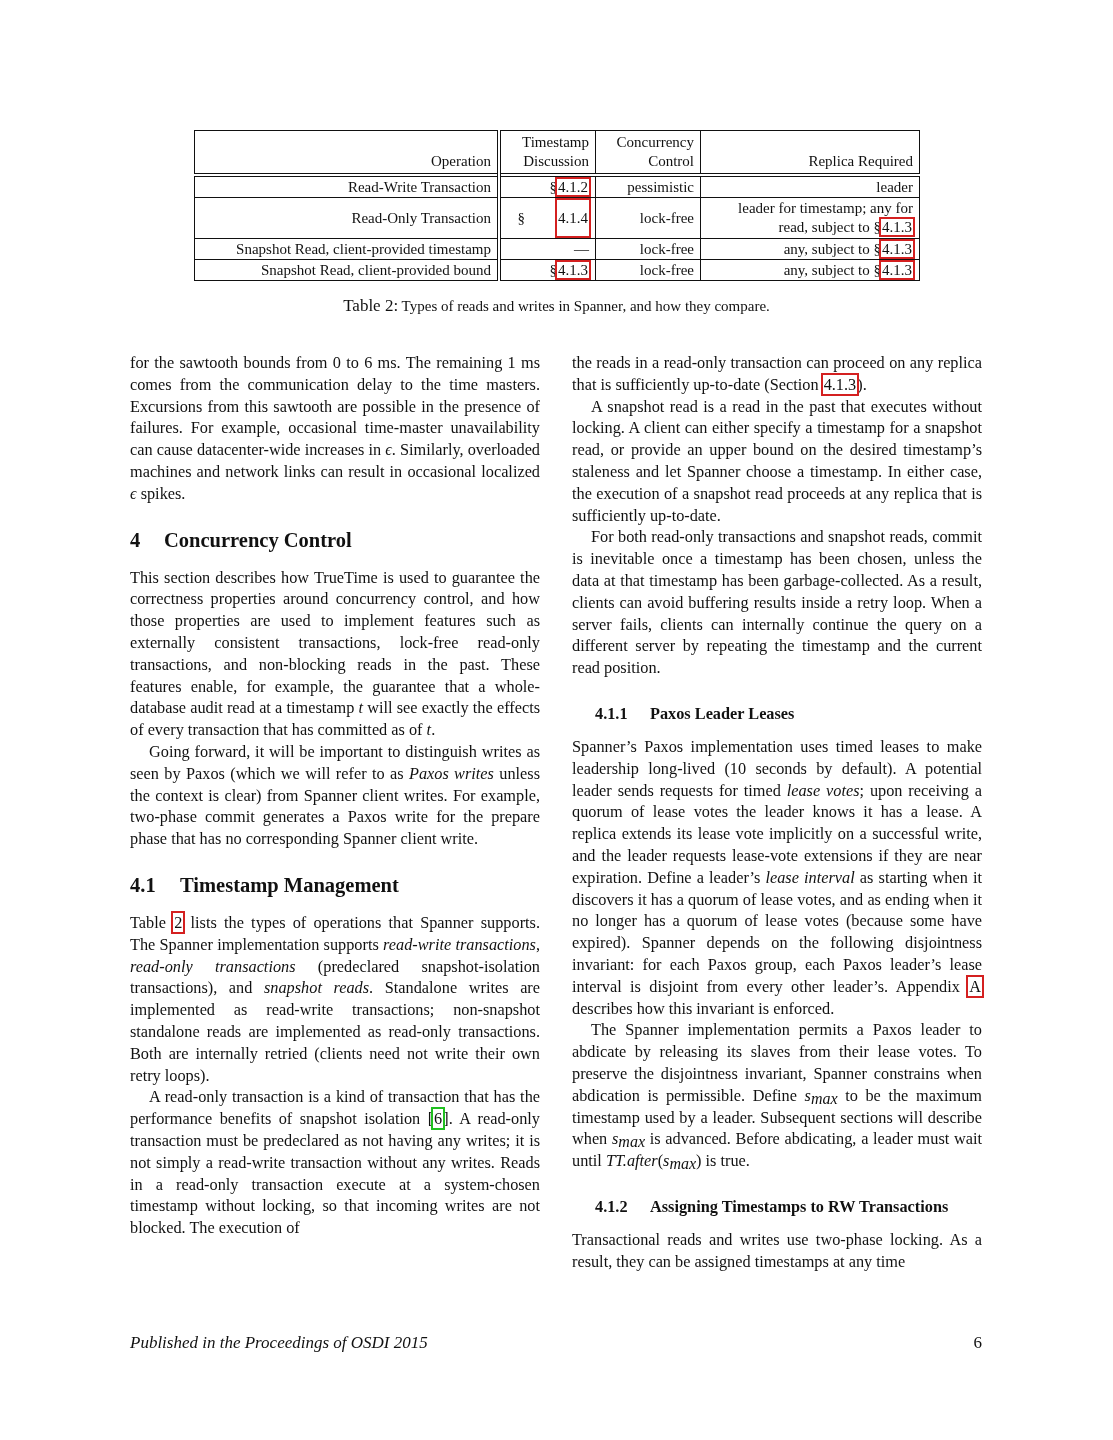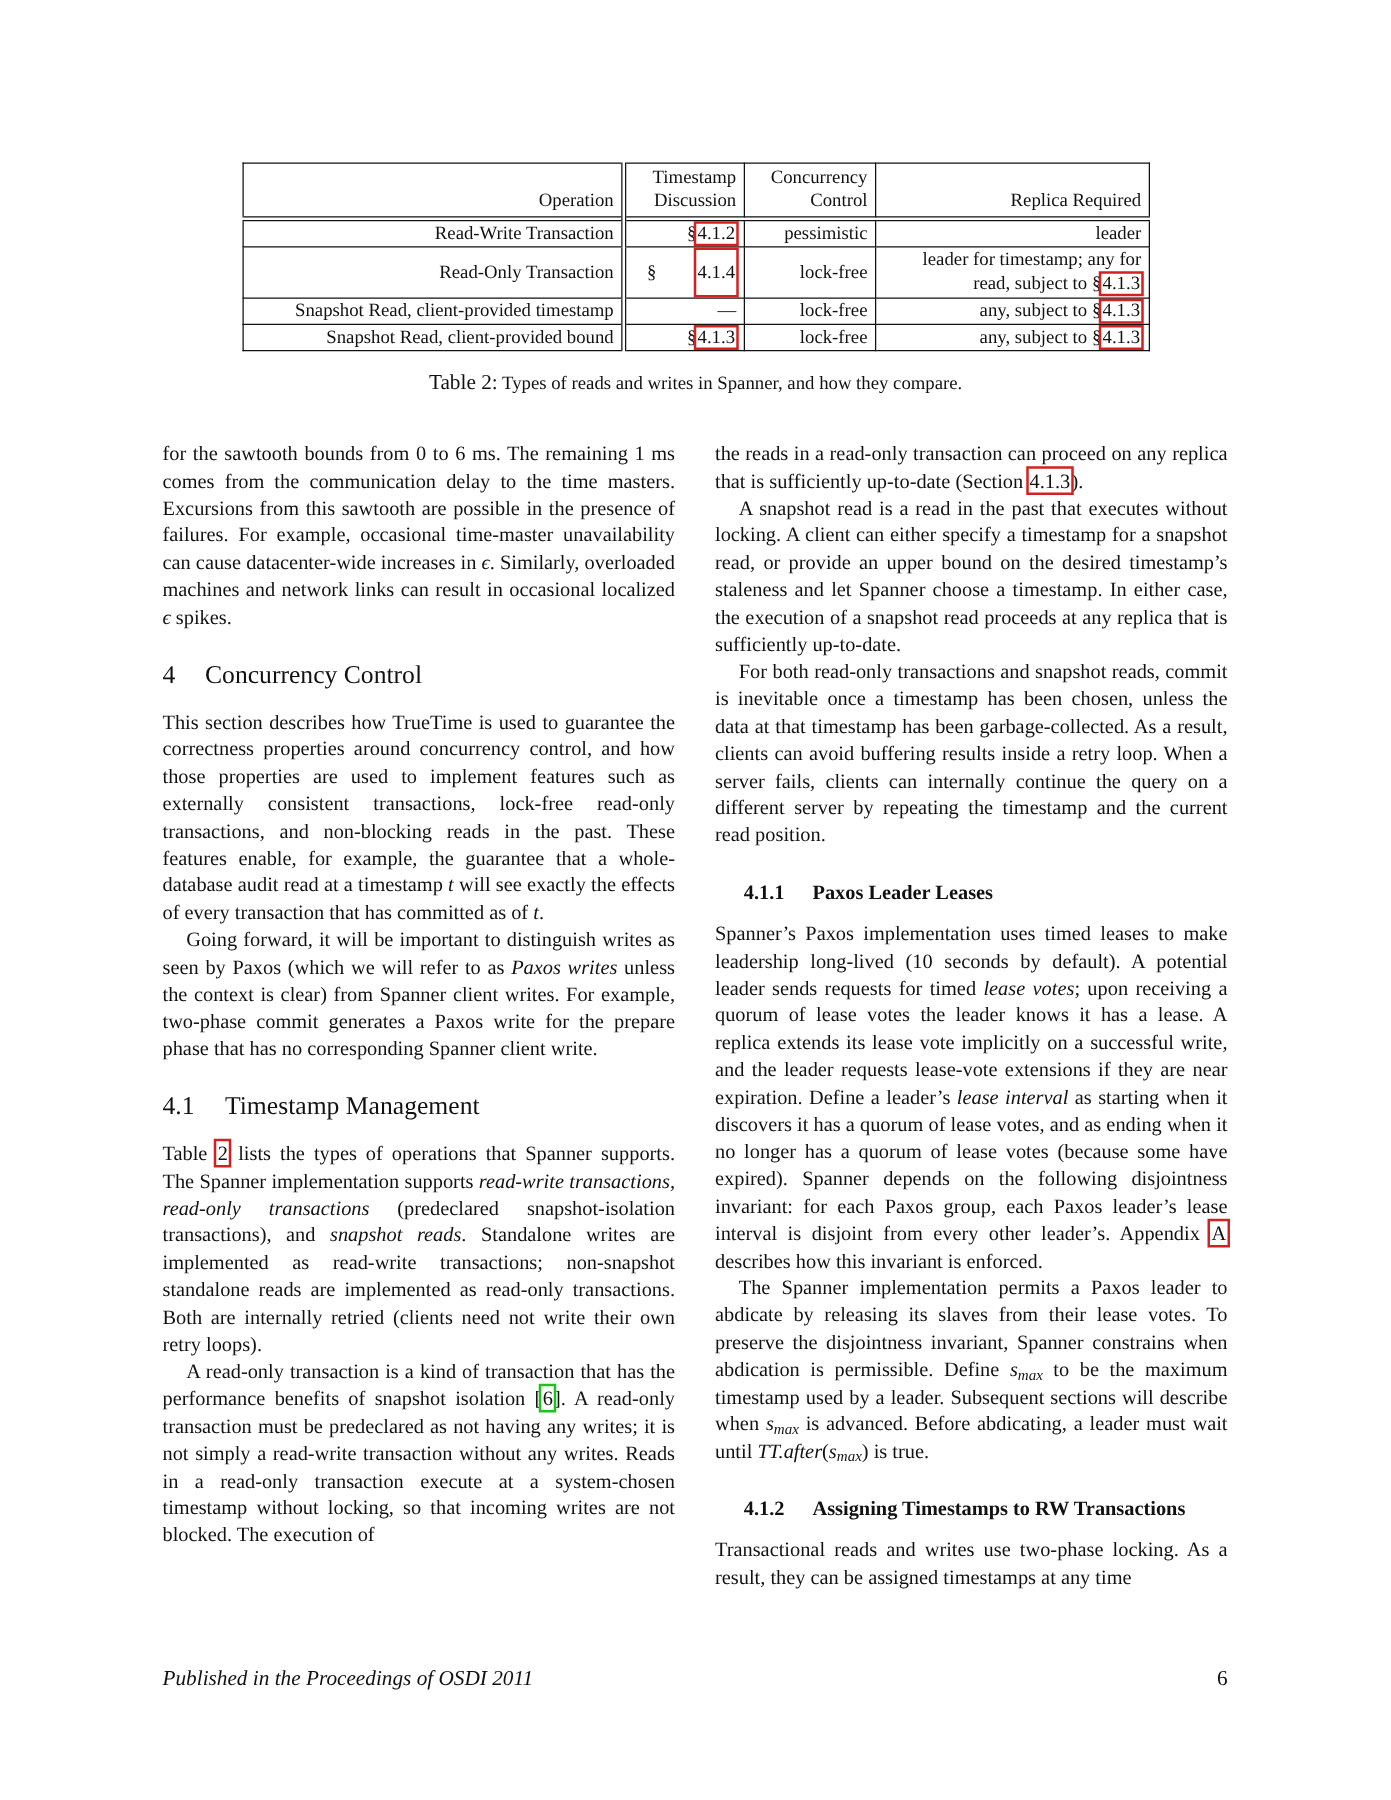--- a/index.html
+++ b/index.html
@@ -39,33 +39,33 @@
   }
   .caption .cap-label { font-size: 17px; }
 
   
   .col { position: absolute; top: 352px; width: 410px; font-size: 16.3px; line-height: 21.8px; text-align: justify; }
   .col.left { left: 130px; }
   .col.right { left: 572px; }
   .col p { margin: 0; }
   .col p.indent { text-indent: 19px; }
   h2.sec {
-    margin: 0; font-size: 20.5px; font-weight: normal; line-height: 26px;
+    margin: 0; font-size: 20.5px; font-weight: bold; line-height: 26px;
   }
   h2.sec .num { display: inline-block; width: 34px; }
   h2.sec.sub .num { width: 50px; }
   h3.subsub { margin: 0; font-size: 16.3px; font-weight: bold; line-height: 22px; }
   h3.subsub .num { display: inline-block; width: 55px; margin-left: 23px; }
   .gap-sec-before { height: 22px; }
   .gap-sec-after { height: 14px; }
   .gap-sub-before { height: 24px; }
   .gap-sub-after { height: 11px; }
   em { font-style: italic; }
   .math { font-style: italic; }
-  sub.m { font-size: 12px; font-style: italic; vertical-align: -3px; line-height: 0; }
+  sub.m { font-size: 16px; font-style: italic; vertical-align: -3px; line-height: 0; }
 
   
   .footer-left {
     position: absolute; left: 130px; top: 1333px; font-size: 17px; font-style: italic;
   }
   .footer-right {
     position: absolute; left: 970px; top: 1333px; font-size: 17px; width: 12px; text-align: right;
   }
 </style>
 </head>
@@ -169,15 +169,15 @@
     <p><span>Spanner’s Paxos implementation uses timed leases to make leadership long-lived (10 seconds by default). A potential leader sends requests for timed </span><em>lease votes</em><span>; upon receiving a quorum of lease votes the leader knows it has a lease. A replica extends its lease vote implicitly on a successful write, and the leader requests lease-vote extensions if they are near expiration. Define a leader’s </span><em>lease interval</em><span> as starting when it discovers it has a quorum of lease votes, and as ending when it no longer has a quorum of lease votes (because some have expired). Spanner depends on the following disjointness invariant: for each Paxos group, each Paxos leader’s lease interval is disjoint from every other leader’s. Appendix </span><a class="ref-red">A</a><span> describes how this invariant is enforced.</span></p>
     <p class="indent"><span>The Spanner implementation permits a Paxos leader to abdicate by releasing its slaves from their lease votes. To preserve the disjointness invariant, Spanner constrains when abdication is permissible. Define </span><span class="math"><span>s</span><sub class="m">max</sub></span><span> to be the maximum timestamp used by a leader. Subsequent sections will describe when </span><span class="math"><span>s</span><sub class="m">max</sub></span><span> is advanced. Before abdicating, a leader must wait until </span><span class="math">TT.after</span><span>(</span><span class="math"><span>s</span><sub class="m">max</sub></span><span>)</span><span> is true.</span></p>
 
     <div class="gap-sub-before"></div>
     <h3 class="subsub"><span class="num">4.1.2</span><span>Assigning Timestamps to RW Transactions</span></h3>
     <div class="gap-sub-after"></div>
 
     <p>Transactional reads and writes use two-phase locking. As a result, they can be assigned timestamps at any time</p>
   </div>
 
-  <div class="footer-left">Published in the Proceedings of OSDI 2011</div>
+  <div class="footer-left">Published in the Proceedings of OSDI 2015</div>
   <div class="footer-right">6</div>
 </div>
 
 </body></html>

